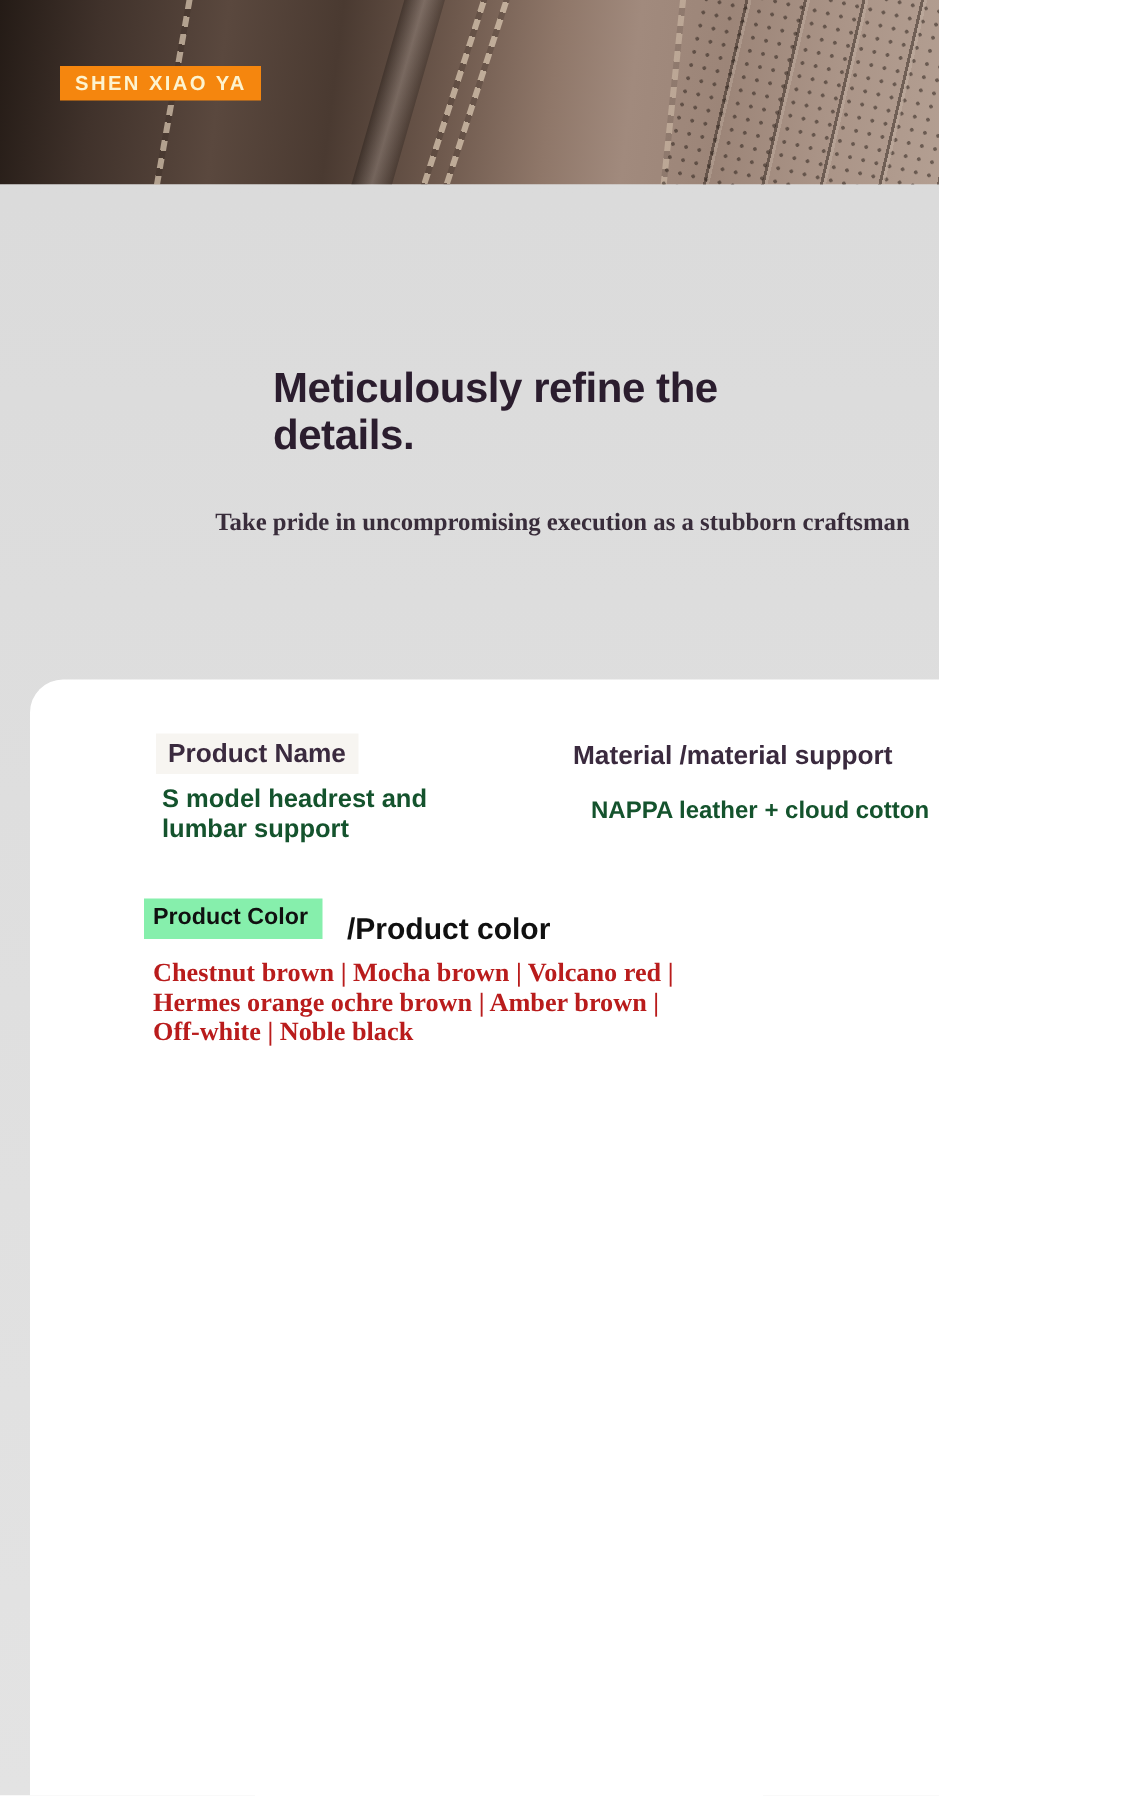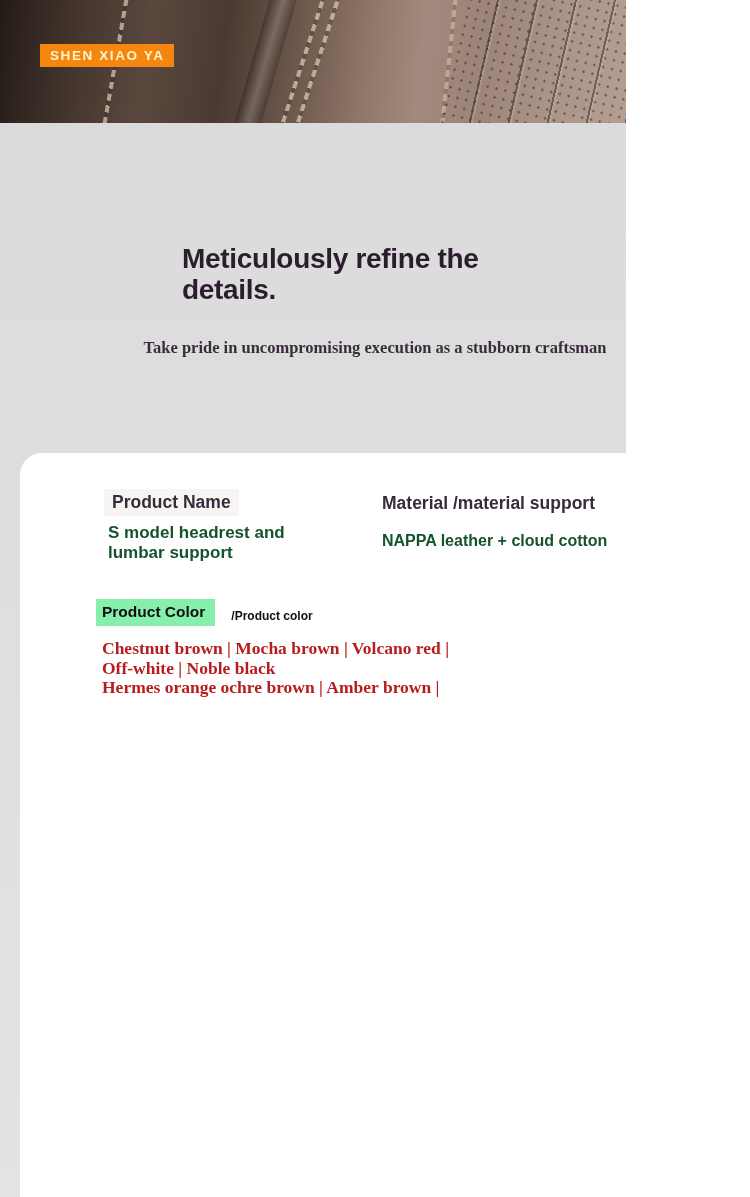--- a/index.html
+++ b/index.html
@@ -39,24 +39,24 @@
     color:#392d3b;font-size:16.5px;font-weight:700;font-family:Liberation Serif, serif;}
   
   .card{position:absolute;left:20px;top:453px;width:713px;height:744px;
     background:#ffffff;border-radius:22px 22px 0 0;}
   .spec-label{position:absolute;color:#3a2a3e;font-size:17.5px;font-weight:700;white-space:nowrap;}
   .hl{background:#f7f5f1;}
   .spec-value{position:absolute;color:#14532d;font-size:17px;font-weight:700;line-height:19.5px;white-space:nowrap;}
   .name-label{left:84px;top:36px;padding:3px 8px;}
   .name-value{left:88px;top:70px;}
   .mat-label{left:362px;top:40px;}
-  .mat-value{left:362px;top:78px;font-size:16px;}
+  .mat-value{left:374px;top:78px;font-size:16px;}
   .color-row{position:absolute;left:76px;top:146px;display:flex;align-items:flex-start;}
   .color-label{color:#101010;font-size:15.5px;font-weight:700;background:#86efac;padding:4px 10px 5px 6px;white-space:nowrap;}
-  .color-suffix{color:#101010;font-size:12px;font-weight:700;margin:10px 0 0 16px;white-space:nowrap;}
+  .color-suffix{color:#101010;font-size:20px;font-weight:700;margin:10px 0 0 16px;white-space:nowrap;}
   .colors-value{left:82px;top:186px;color:#b91c1c;font-size:17.5px;line-height:19.5px;font-family:Liberation Serif, serif;}
 </style>
 </head>
 <body>
 
 <div class="page">
 
   <div class="hero">
     <div class="hero-base"></div>
     <div class="seam" style="left:112px;transform:rotate(10deg);"></div>
@@ -83,18 +83,18 @@
 
     <div class="spec-label mat-label">Material /material support</div>
     <div class="spec-value mat-value">NAPPA leather + cloud cotton</div>
 
     <div class="color-row">
       <span class="color-label">Product Color</span>
       <span class="color-suffix">/Product color</span>
     </div>
     <div class="spec-value colors-value">
       <div>Chestnut brown | Mocha brown | Volcano red |</div>
+      <div>Hermes orange ochre brown | Amber brown |</div>
       <div>Off-white | Noble black</div>
-      <div>Hermes orange ochre brown | Amber brown |</div>
     </div>
 
   </div>
 </div>
 
 </body></html>

